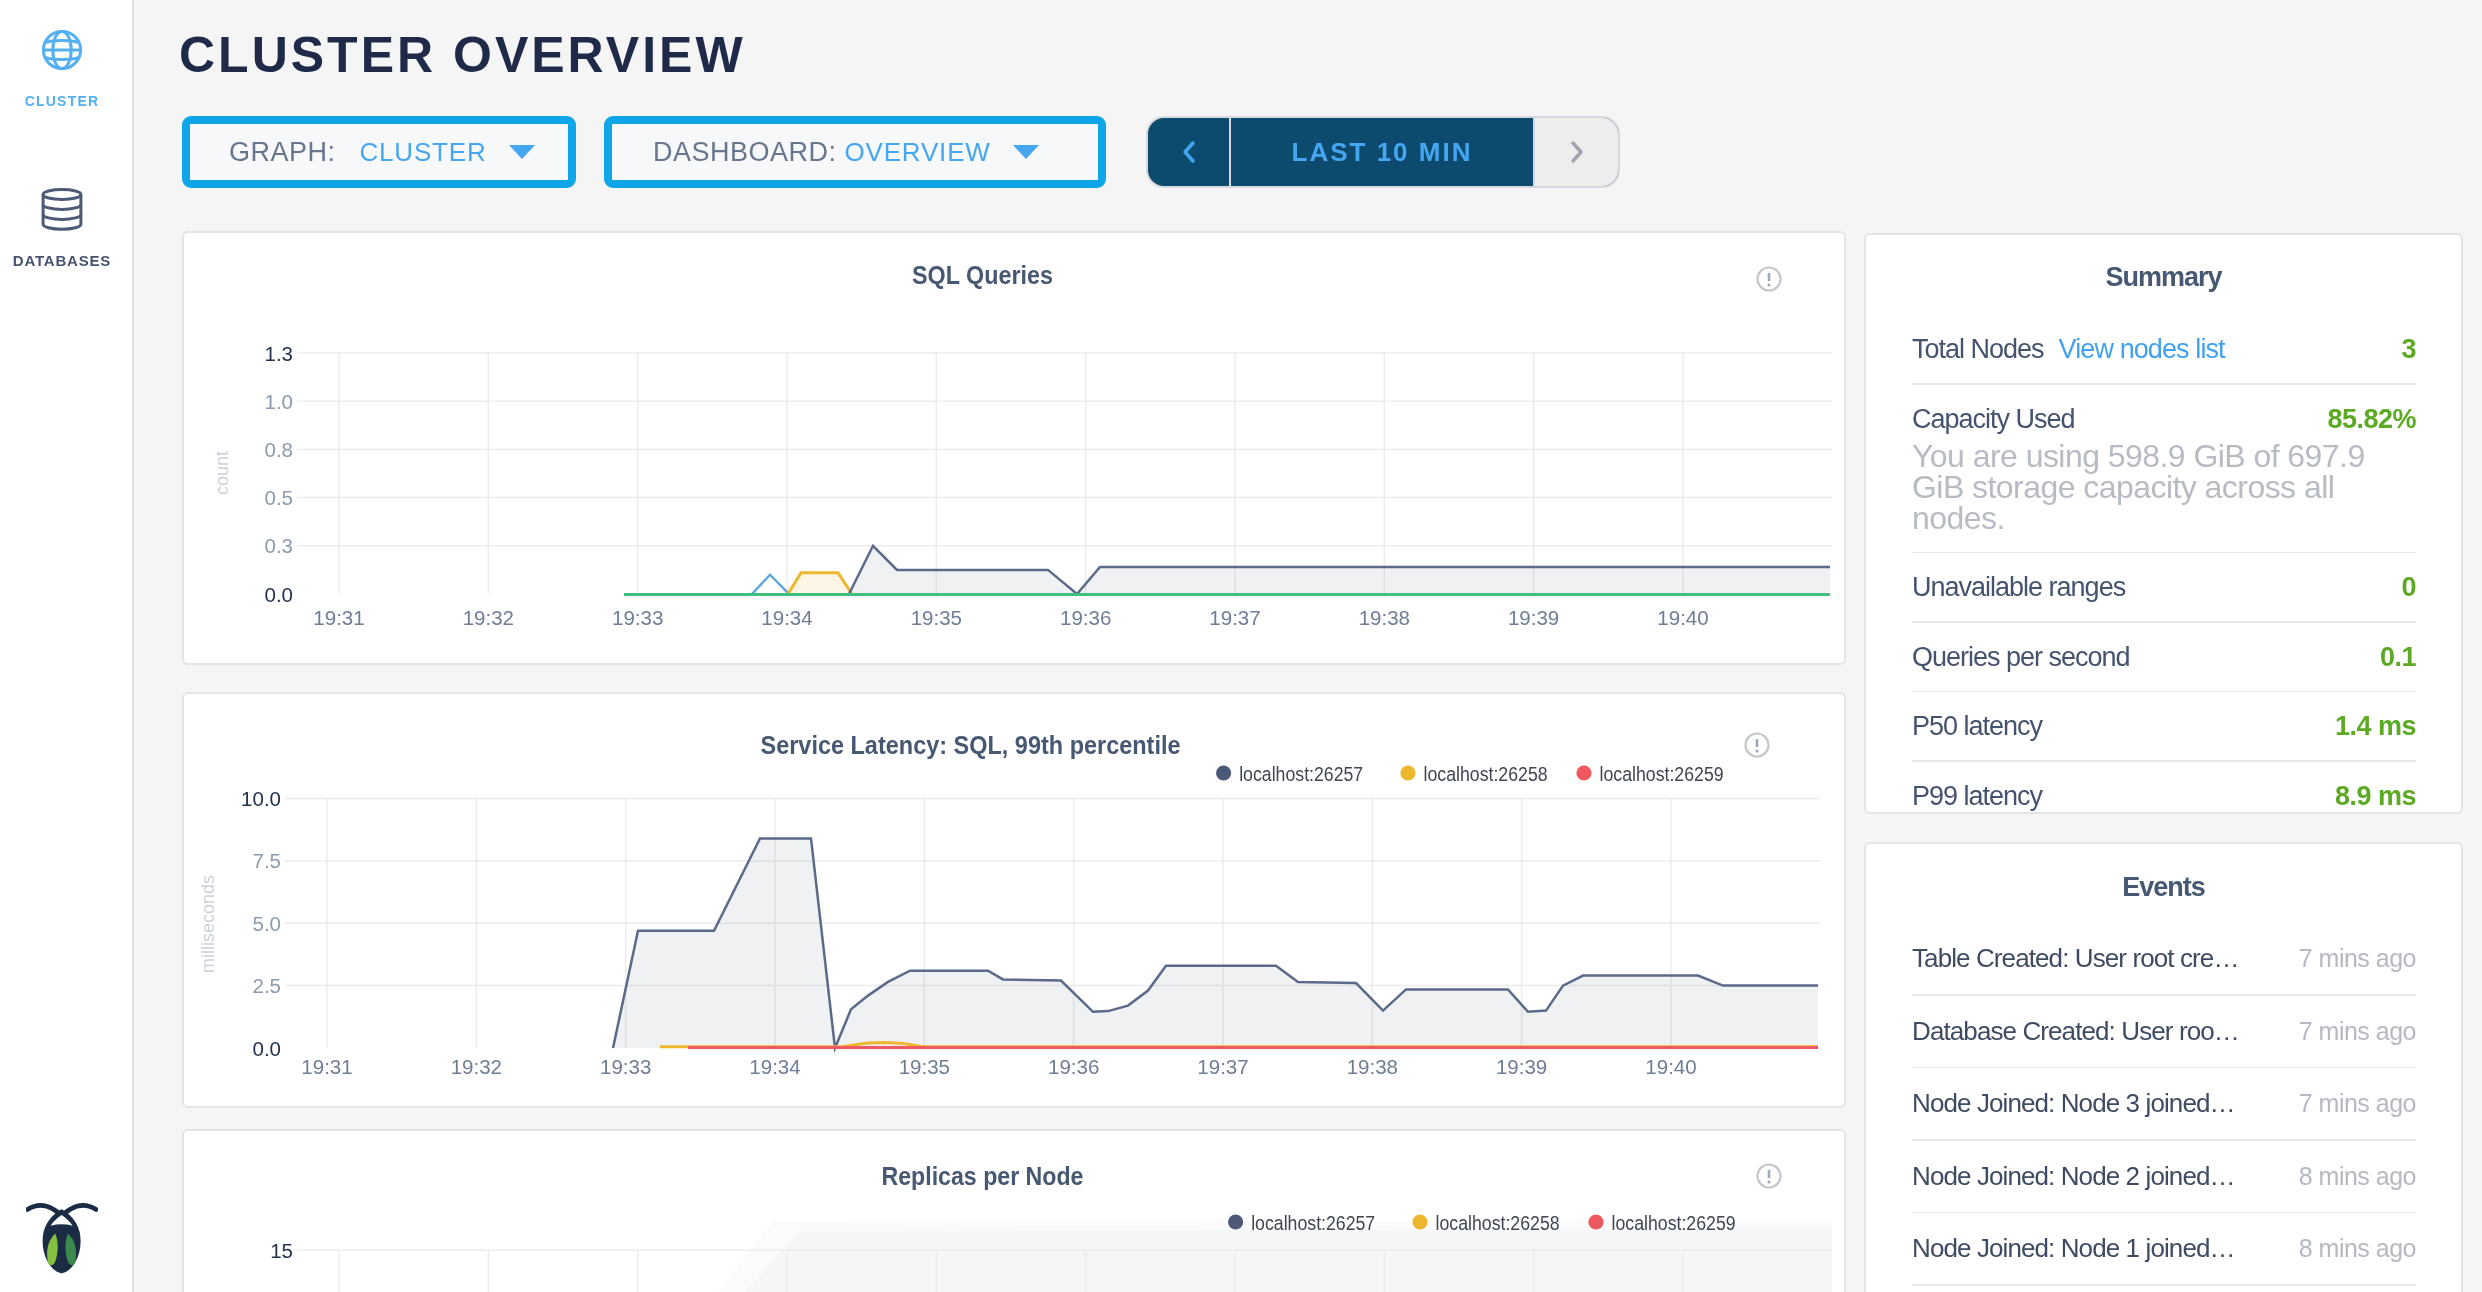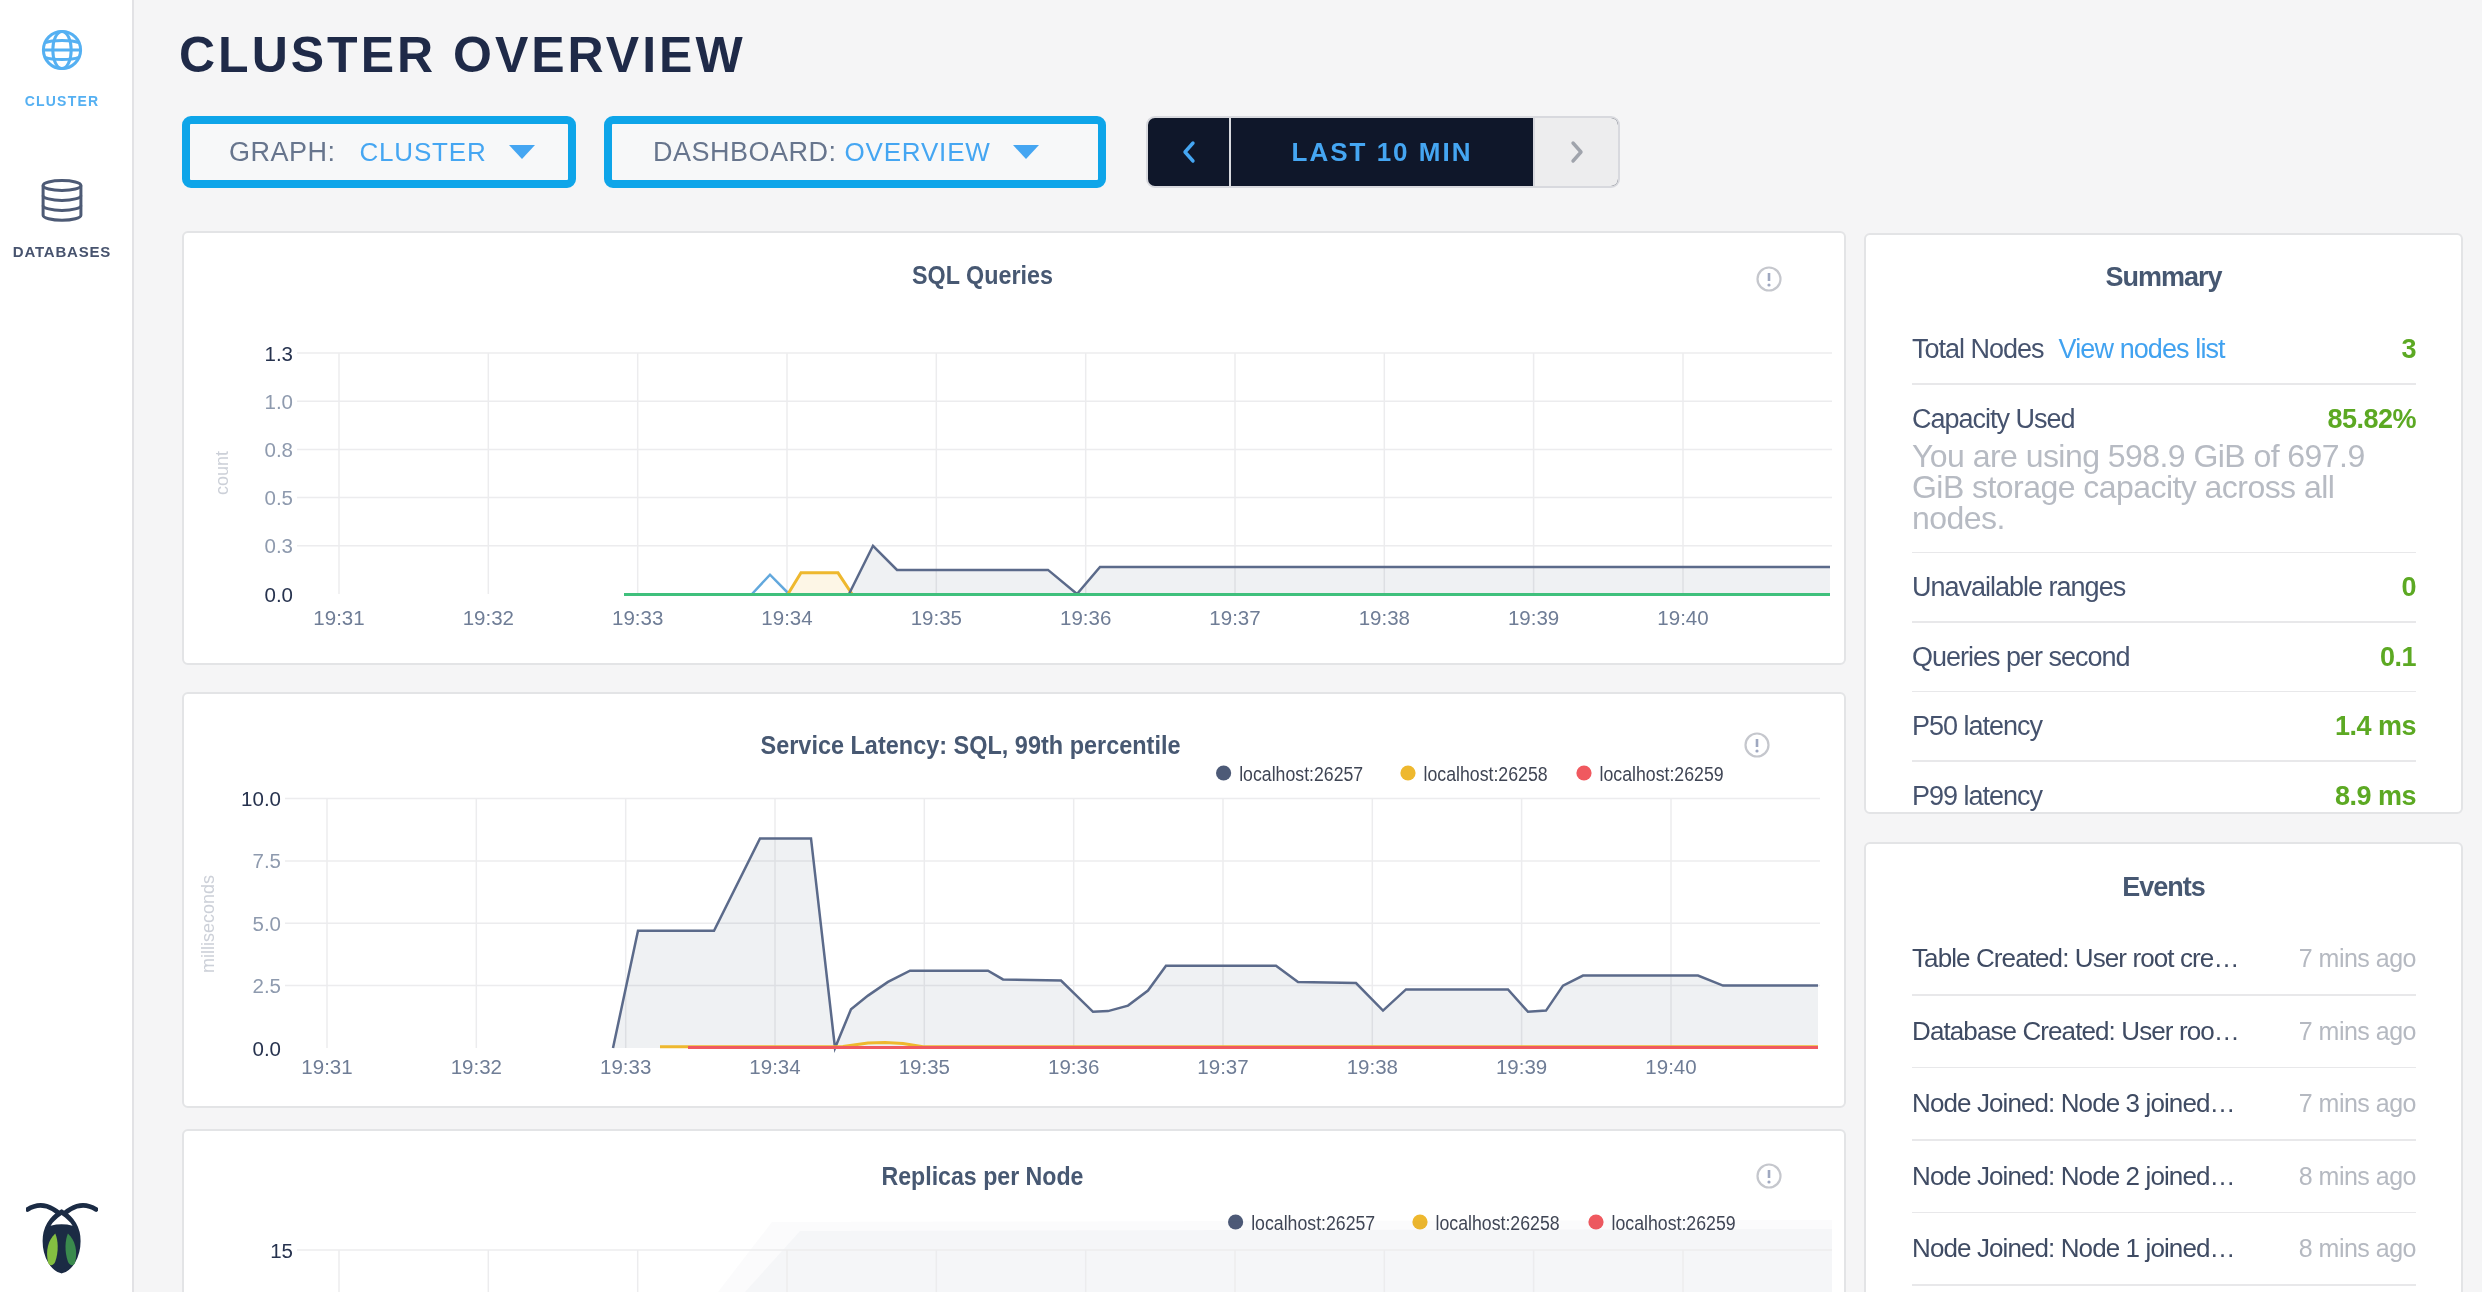--- a/index.html
+++ b/index.html
@@ -10,22 +10,22 @@
 .navlab { display:block; font-size:15px; font-weight:bold; letter-spacing:2.2px; }
 #main { position:absolute; left:136px; top:0; width:2346px; height:1292px; }
 h1 { position:absolute; left:43px; top:26px; font-size:50px; font-weight:bold;
   letter-spacing:3px; color:#1f2a48; }
 .dd { position:absolute; top:116px; height:72px; border:8px solid #0ea5e9; border-radius:9px;
   background:#f7f8f9; display:flex; align-items:center; }
 .ddlab { font-size:27px; color:#67758d; letter-spacing:0.5px; }
 .ddval { font-size:26px; color:#45a6f2; letter-spacing:0.8px; }
 .caret { width:0; height:0; border-left:13px solid transparent; border-right:13px solid transparent;
   border-top:14px solid #45a6f2; margin-left:22px; }
-.timesel { position:absolute; top:116px; height:72px; border:2px solid #d8d9de; border-radius:9px;
-  background:#0f172a; display:flex; overflow:hidden; }
+.timesel { position:absolute; top:116px; height:72px; border:2px solid #d8d9de; border-radius:18px;
+  background:#0c4a6e; display:flex; overflow:hidden; }
 .tseg { display:flex; align-items:center; justify-content:center; }
 .tleft { width:83px; border-right:2px solid #d8d9de; }
 .tmid { flex:1; font-size:26px; color:#45a6f2; letter-spacing:2px; font-weight:bold; }
 .tright { width:85px; border-left:2px solid #d8d9de; background:#ededee; }
 .card { position:absolute; background:#fff; border:2px solid #e3e4e6; border-radius:6px; }
 .ctitle { text-align:center; font-size:27px; font-weight:bold; color:#475872; letter-spacing:-1px; }
 .sbody { margin-left:46px; margin-right:45px; }
 .srow { padding:19px 0 18px 0; }
 .sline { display:flex; align-items:baseline; }
 .slab { font-size:27px; color:#46536e; letter-spacing:-1px; }
@@ -43,21 +43,21 @@
   <div class="navitem" style="top:29px;"><span style="display:inline-block;"><svg width="42" height="42" viewBox="0 0 42 42">
 <g fill="none" stroke="#55b0f2" stroke-width="3">
 <circle cx="21" cy="21" r="18.6"></circle>
 <ellipse cx="21" cy="21" rx="9.2" ry="18.6"></ellipse>
 <path d="M4.2 13.7 C 11.5 10.9, 30.5 10.9, 37.8 13.7"></path>
 <path d="M4.2 28.3 C 11.5 31.1, 30.5 31.1, 37.8 28.3"></path>
 <line x1="2.4" y1="21" x2="39.6" y2="21"></line>
 </g>
         </svg></span>
     <span class="navlab" style="color:#55b0f2; margin-top:18px; font-size:14px; letter-spacing:1.2px;">CLUSTER</span></div>
-  <div class="navitem" style="top:179px;text-align:center;"><span style="display:inline-block;"><svg width="42" height="43" viewBox="0 0 42 43">
+  <div class="navitem" style="top:188px;text-align:center;"><span style="display:inline-block;"><svg width="42" height="43" viewBox="0 0 42 43">
 <g fill="none" stroke="#4d5a75" stroke-width="3">
 <ellipse cx="21" cy="6.5" rx="18.9" ry="4.9"></ellipse>
 <path d="M2.1 6.5 V 36.3 C 2.1 39, 10.5 41.3, 21 41.3 C 31.5 41.3, 39.9 39, 39.9 36.3 V 6.5"></path>
 <path d="M2.1 16.4 C 2.1 19.1, 10.5 21.4, 21 21.4 C 31.5 21.4, 39.9 19.1, 39.9 16.4"></path>
 <path d="M2.1 26.4 C 2.1 29.1, 10.5 31.4, 21 31.4 C 31.5 31.4, 39.9 29.1, 39.9 26.4"></path>
 </g>
         </svg></span>
     <span class="navlab" style="color:#47536e; margin-top:17px; font-size:15px; letter-spacing:0.8px;">DATABASES</span></div>
   <div class="navitem" style="top:1196px;"><svg width="72" height="78" viewBox="0 0 72 78">
 <path d="M35.6,15.5 C 22,24 18.6,34 18.6,45 C 18.6,61 27,73.5 35.6,75.4 C 44.2,73.5 52.6,61 52.6,45 C 52.6,34 49.2,24 35.6,15.5 Z" fill="#1b2b44" stroke="#1b2b44" stroke-width="4"></path>

